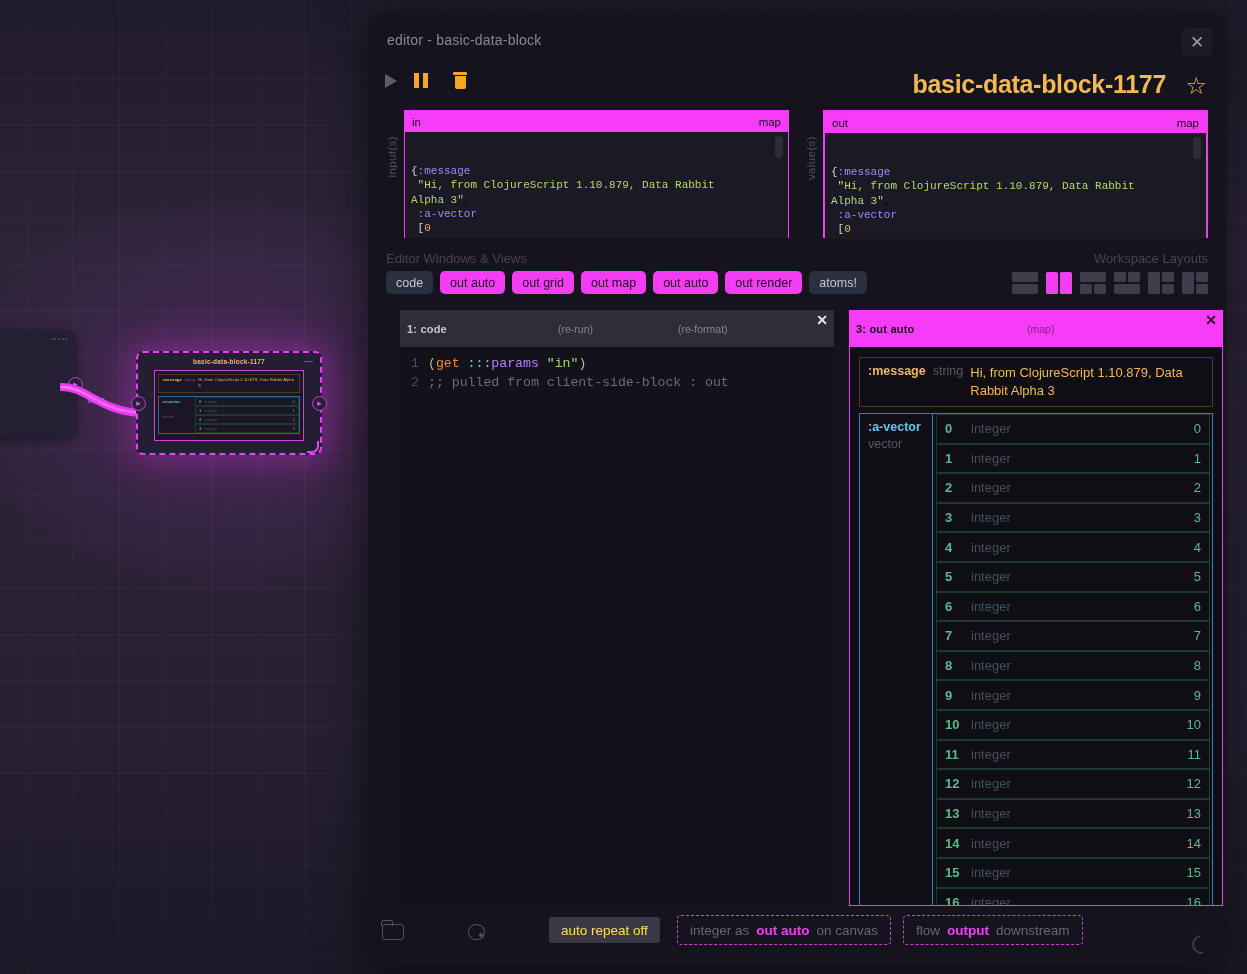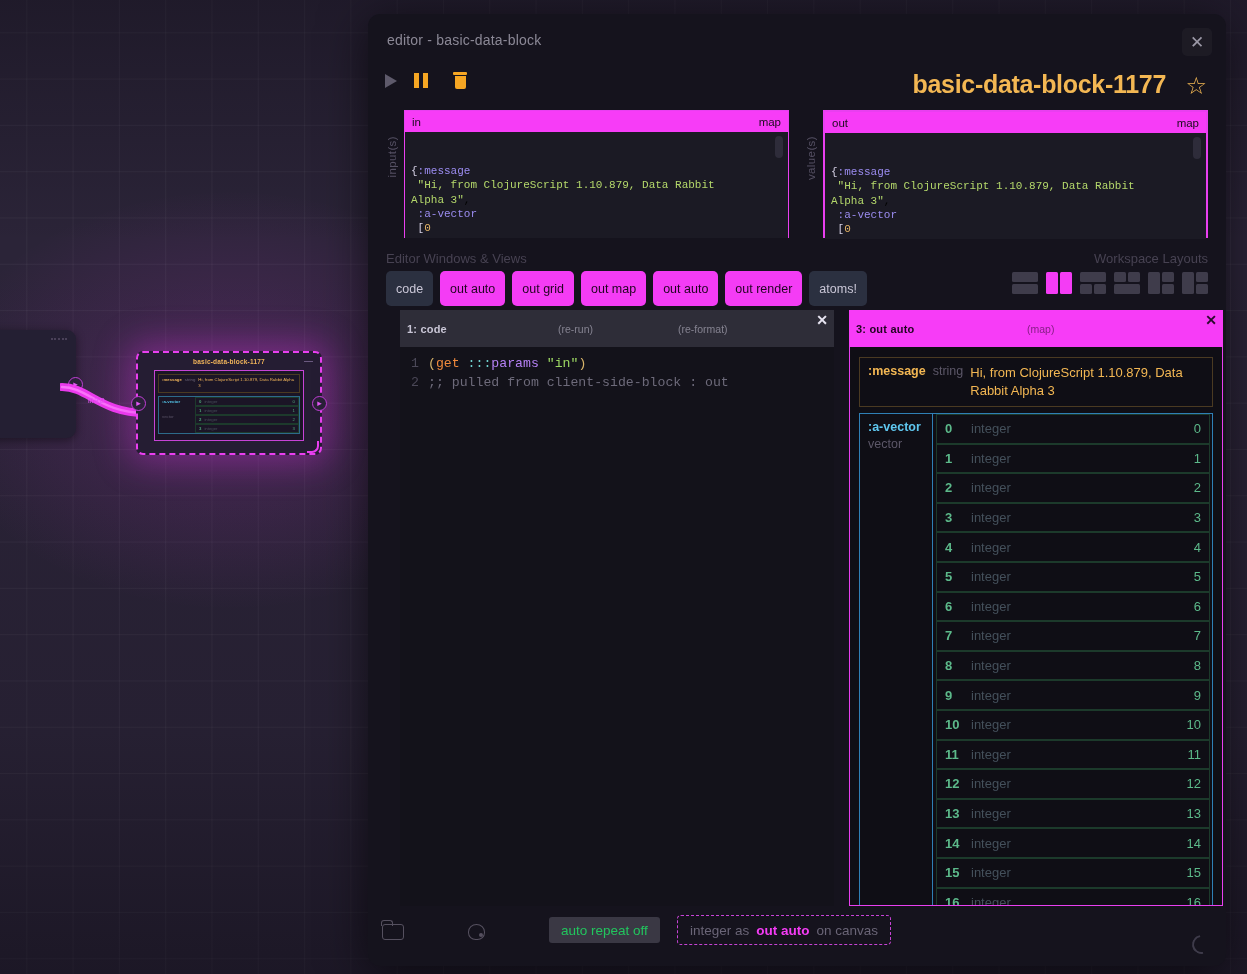--- a/index.html
+++ b/index.html
@@ -206,21 +206,21 @@
   }
 
   
   .views-bar { position: relative; height: 62px; margin: 8px 18px 0 18px; }
   .views-label {
     position: absolute; left: 0; top: 3px;
     font-size: 13px; color: #474252;
   }
   .views-btns { position: absolute; left: 0; top: 23px; display: flex; gap: 7px; }
   .vbtn {
-    height: 35px; padding: 0 10px;
+    height: 23px; padding: 0 10px;
     display: flex; align-items: center;
     border-radius: 5px;
     font-size: 12.5px;
     background: #f43cf5; color: #220522;
   }
   .vbtn.inactive { background: #2b3040; color: #c9c6d6; }
   .layouts-label { position: absolute; right: 0; top: 3px; font-size: 13px; color: #474252; }
   .layouts { position: absolute; right: 0; top: 24px; display: flex; gap: 8px; }
   .lay { width: 26px; height: 22px; display: grid; gap: 2.5px; }
   .lay i { background: #3f3c4b; border-radius: 1.5px; }
@@ -325,21 +325,21 @@
   }
   .ico-palette::after {
     content:''; position:absolute; right: 1px; bottom: 2px;
     width: 4px; height: 4px; border-radius: 50%;
     background: #55505f;
   }
   .btn-repeat {
     position: absolute; left: 181px; top: 13px;
     height: 26px; padding: 0 12px;
     display: flex; align-items: center;
-    background: #3a3844; color: #22c55e;
+    background: #3a3844; color: #fde047;
     font-size: 13.5px; border-radius: 3px;
   }
   .dashed-btn {
     position: absolute; top: 11px;
     height: 30px; padding: 0 12px;
     display: flex; align-items: center; gap: 7px;
     border: 1.6px dashed #c743d6; border-radius: 4px;
     font-size: 13.5px; color: #6a6577;
   }
   .dashed-btn .hi { color: #f43cf5; font-weight: bold; }
@@ -652,17 +652,22 @@
 
     <div class="bottom">
       <span class="b-ico ico-folder"></span>
       <span class="b-ico ico-palette"></span>
       <div class="btn-repeat">auto repeat off</div>
       <div class="dashed-btn d1">
         <span>integer as</span>
         <span class="hi">out auto</span>
         <span>on canvas</span>
       </div>
+      <div class="dashed-btn d2">
+        <span>flow</span>
+        <span class="hi">output</span>
+        <span>downstream</span>
+      </div>
       <div class="spinner"></div>
     </div>
 
   </div>
 </div>
 
 </body></html>

